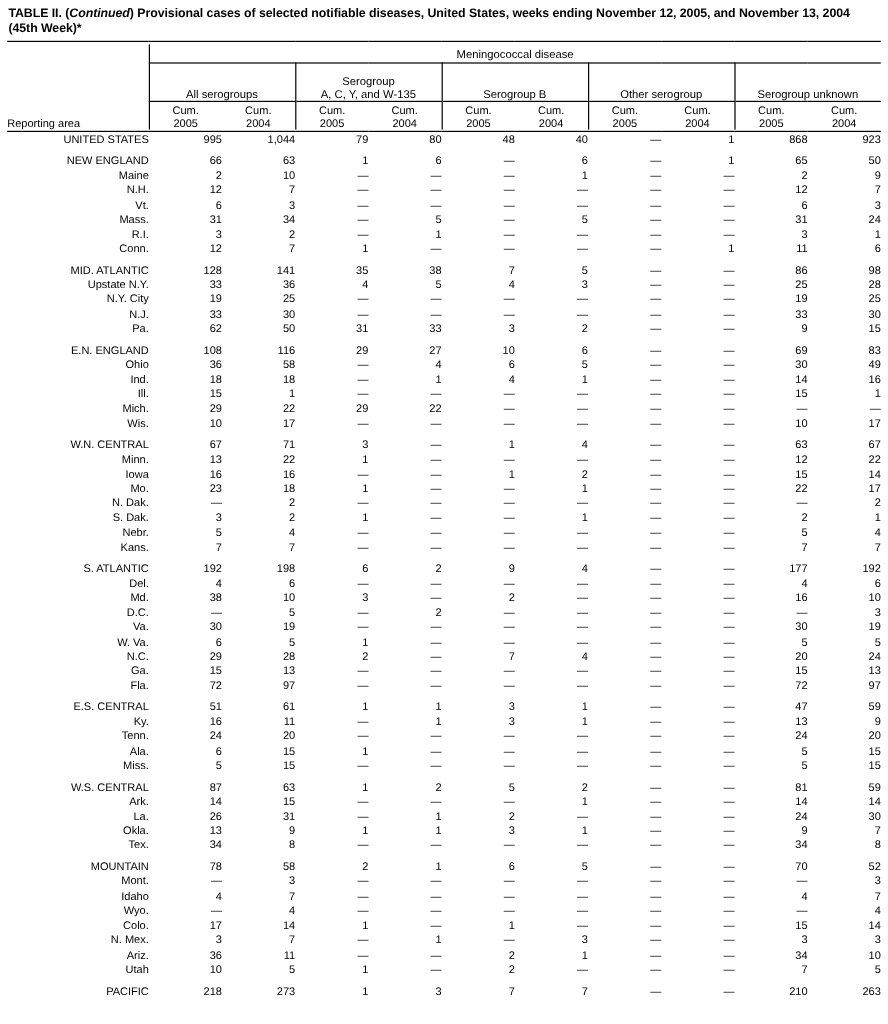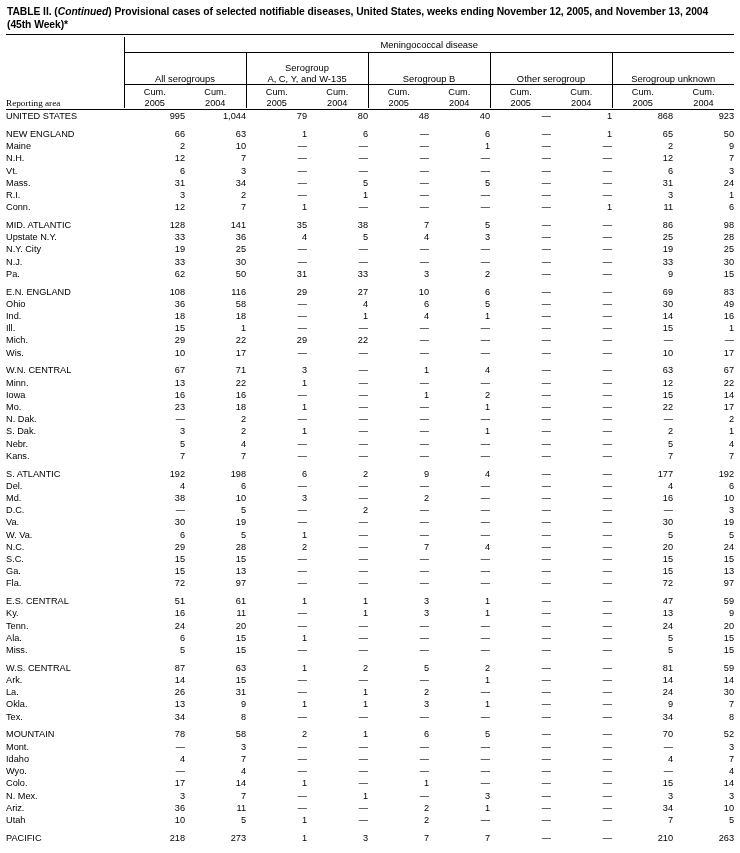--- a/index.html
+++ b/index.html
@@ -86,31 +86,30 @@
   }
   .h-cum.vl { border-left: 0.9px solid #000; }
   .h-area {
     font-size: 9.2px;
     font-weight: bold;
     height: 23px;
     padding-bottom: 1px;
     padding-left: 1px;
     text-align: left;
     vertical-align: bottom;
-    font-family: Liberation Serif, serif;
   }
   .hrule-bot td {
     border-bottom: 0.9px solid #000;
     height: 1px; font-size: 0; line-height: 0;
   }
 
   
   tr.drow td { height: 12.2px; line-height: 12.2px; font-size: 9.2px; }
   td.area {
-    text-align: left;
+    text-align: right;
     padding-left: 1px;
     white-space: nowrap;
   }
   td.num {
     text-align: right;
     padding-right: 18px;
     font-variant-numeric: tabular-nums;
   }
   tr.spacer td { height: 5.6px; line-height: 5.6px; font-size: 0; }
 </style>
@@ -664,33 +663,20 @@
           <td class="num">2</td>
           <td class="num">—</td>
           <td class="num">7</td>
           <td class="num">4</td>
           <td class="num">—</td>
           <td class="num">—</td>
           <td class="num">20</td>
           <td class="num">24</td>
         </tr>
         <tr class="drow">
-          <td class="area">S.C.</td>
-          <td class="num">15</td>
-          <td class="num">15</td>
-          <td class="num">—</td>
-          <td class="num">—</td>
-          <td class="num">—</td>
-          <td class="num">—</td>
-          <td class="num">—</td>
-          <td class="num">—</td>
-          <td class="num">15</td>
-          <td class="num">15</td>
-        </tr>
-        <tr class="drow">
           <td class="area">Ga.</td>
           <td class="num">15</td>
           <td class="num">13</td>
           <td class="num">—</td>
           <td class="num">—</td>
           <td class="num">—</td>
           <td class="num">—</td>
           <td class="num">—</td>
           <td class="num">—</td>
           <td class="num">15</td>

